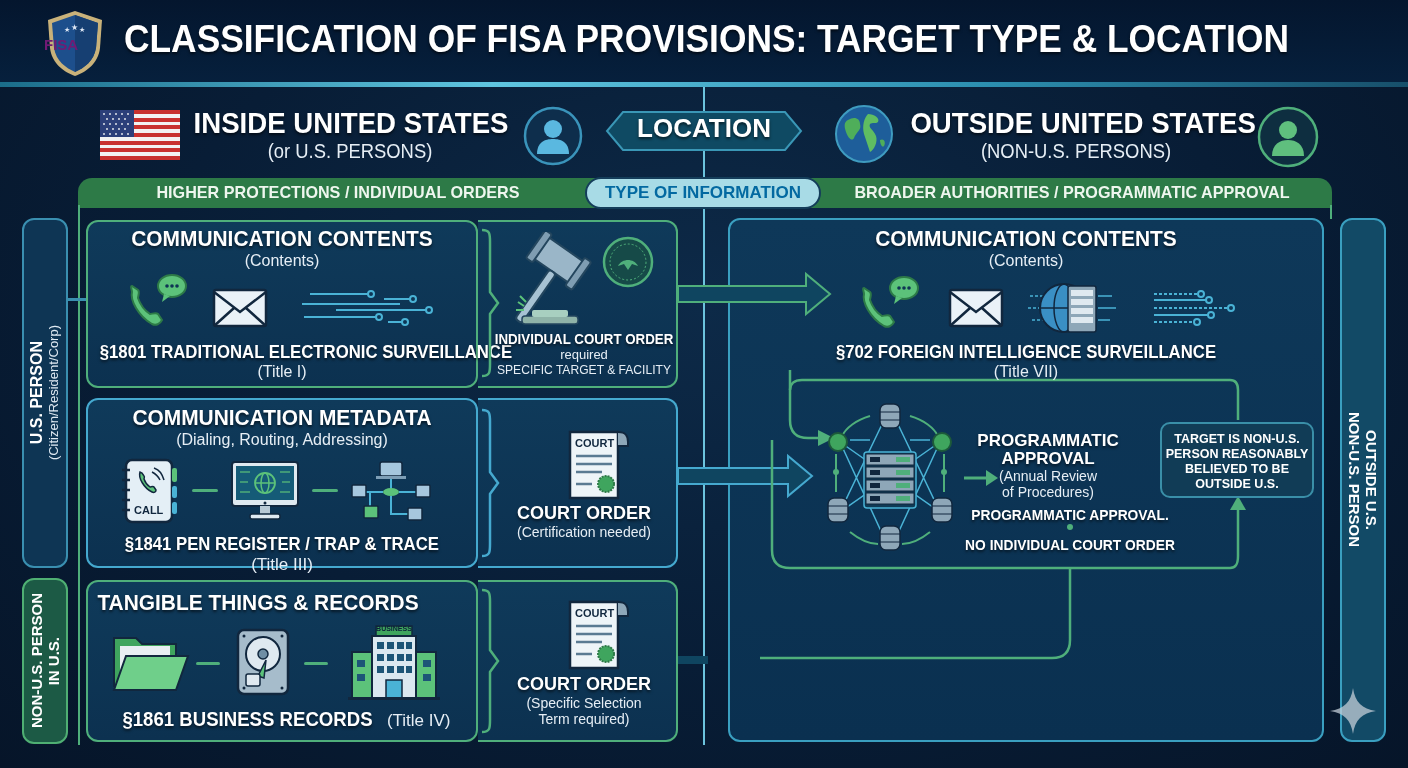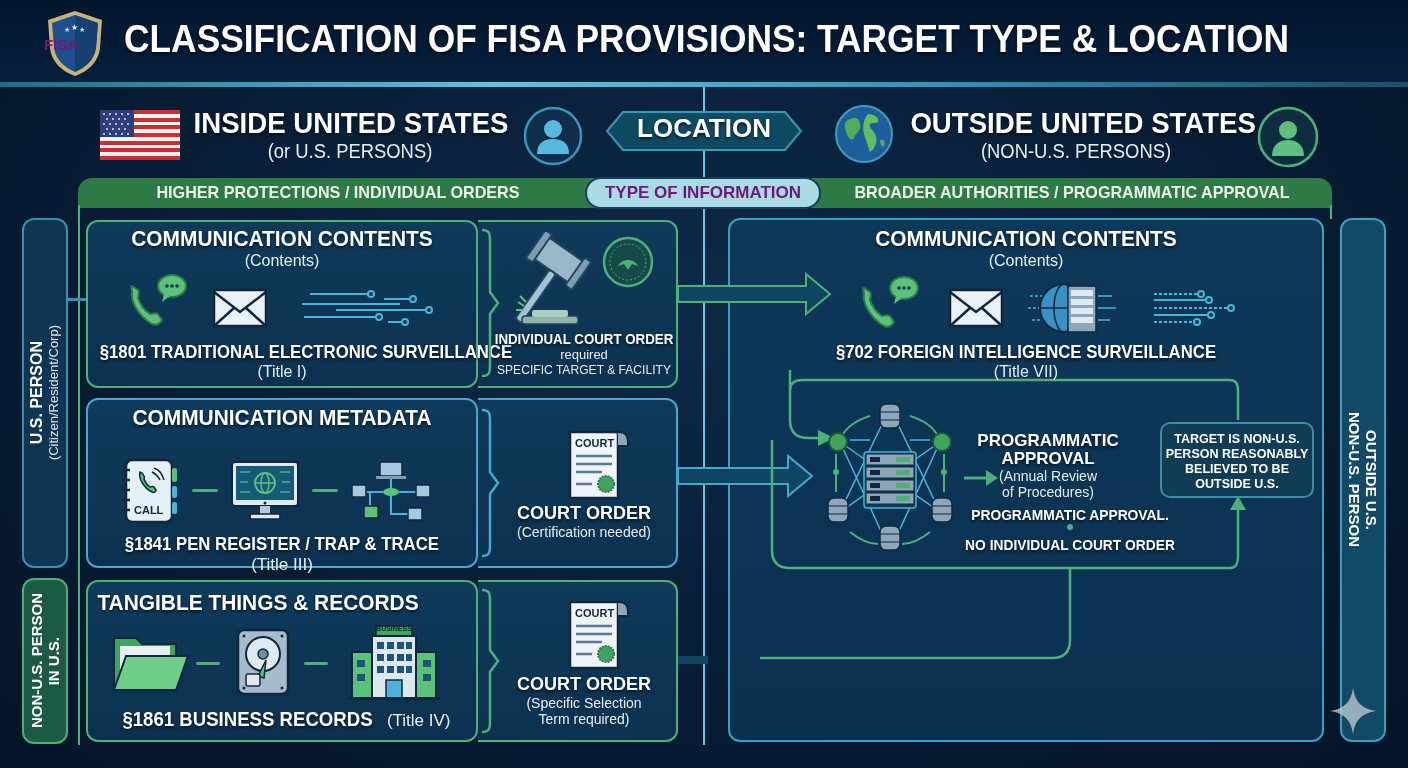--- a/index.html
+++ b/index.html
@@ -34,21 +34,21 @@
   #person-out { left:1257px; top:106px; width:62px; height:62px; }
   #location-tag { left:605px; top:110px; width:198px; height:42px; }
   #location-text { left:605px; top:113px; width:198px; font-size:26px; font-weight:bold; }
 
   
   #band-left { left:78px; top:178px; width:520px; height:30px; background:#2d7a47; border-radius:14px 0 0 0; }
   #band-right { left:800px; top:178px; width:532px; height:30px; background:#2d7a47; border-radius:0 14px 0 0; }
   #band-left-text { left:78px; top:183px; width:520px; font-size:17px; font-weight:bold; color:#eef6ee; transform: scaleX(0.95);}
   #band-right-text { left:812px; top:183px; width:520px; font-size:17px; font-weight:bold; color:#eef6ee; transform: scaleX(0.95);}
   #type-pill { left:585px; top:177px; width:236px; height:32px; background:#a8dbe6; border:2px solid #143d5a; border-radius:16px; }
-  #type-text { left:585px; top:183px; width:236px; font-size:17px; font-weight:bold; color:#701a75; }
+  #type-text { left:585px; top:183px; width:236px; font-size:17px; font-weight:bold; color:#0369a1; }
 
   
   #left-band-line { left:78px; top:205px; width:2px; height:540px; background:#4fae7b; }
 
   
   .side { border-radius:12px; }
   #side-us { left:22px; top:218px; width:46px; height:350px; border:2px solid #3a8fb0; background:#0e3554; }
   #side-nonus-in { left:22px; top:578px; width:46px; height:166px; border:2px solid #4faf73; background:#1c5a45; }
   #side-nonus-out { left:1340px; top:218px; width:46px; height:524px; border:2px solid #3a9fc0; background:#124a66; }
   .vtext { writing-mode: vertical-rl; transform: rotate(180deg); text-align:center; white-space:nowrap; }
@@ -270,20 +270,21 @@
 <div class="abs txtc" style="left:490px;top:331px;width:188px;">
   <div class="order-title shadow" style="font-size:14px;transform:scaleX(0.95);">INDIVIDUAL COURT ORDER</div>
   <div class="order-sub" style="font-size:13px;line-height:15px;text-align:center;">required</div>
   <div class="order-sub" style="font-size:13px;line-height:15px;transform:scaleX(0.93);">SPECIFIC TARGET &amp; FACILITY</div>
 </div>
 
 <div id="card2" class="abs card blue"></div>
 <div id="card2-order" class="abs card blue"></div>
 <div class="abs txtc" style="left:86px;top:405px;width:392px;">
   <div class="card-title shadow">COMMUNICATION METADATA</div>
+  <div class="card-sub">(Dialing, Routing, Addressing)</div>
 </div>
 <svg class="abs" style="left:118px;top:458px;width:62px;height:66px;" viewBox="0 0 62 66">
   <rect x="8" y="2" width="46" height="62" rx="6" fill="#e4eff6" stroke="#11273e" stroke-width="2.5"></rect>
   <g stroke="#11273e" stroke-width="2.5" fill="none">
       <path d="M4 12 h8 M4 22 h8 M4 32 h8 M4 42 h8 M4 52 h8"></path>
     </g>
   <rect x="54" y="10" width="5" height="14" rx="2" fill="#5cc27a"></rect>
     <rect x="54" y="28" width="5" height="12" rx="2" fill="#4ab3d6"></rect>
     <rect x="54" y="44" width="5" height="12" rx="2" fill="#4ab3d6"></rect>
   <path d="M22 14 C20 20 26 30 34 34 C36 35 38 34 38 32 L36 29 C35 28 33 29 32 29 C29 27 27 24 26 21 C26 20 27 19 26 18 L24 15 Z" fill="#5cc27a" stroke="#11273e" stroke-width="1.5"></path>

